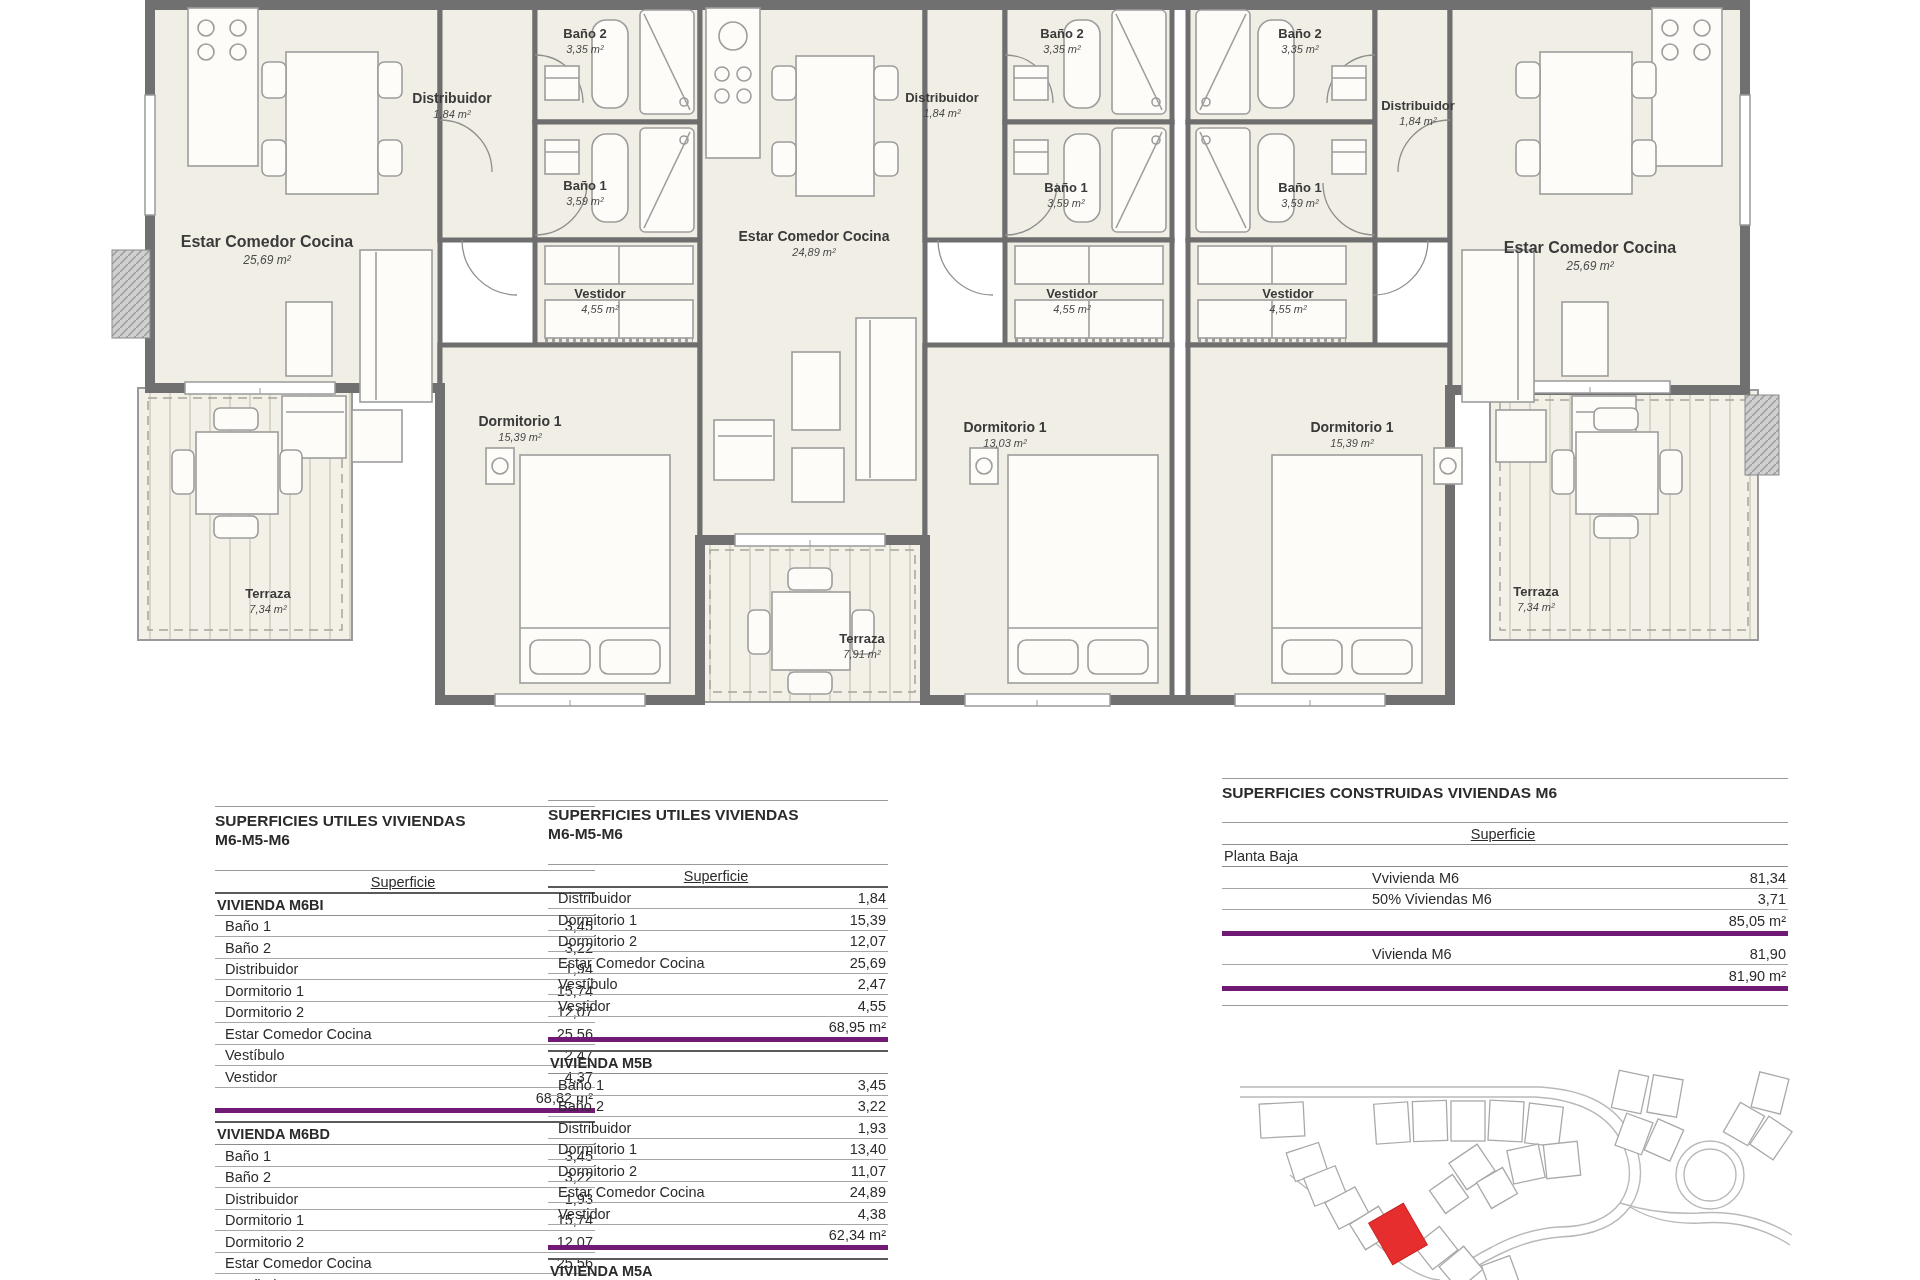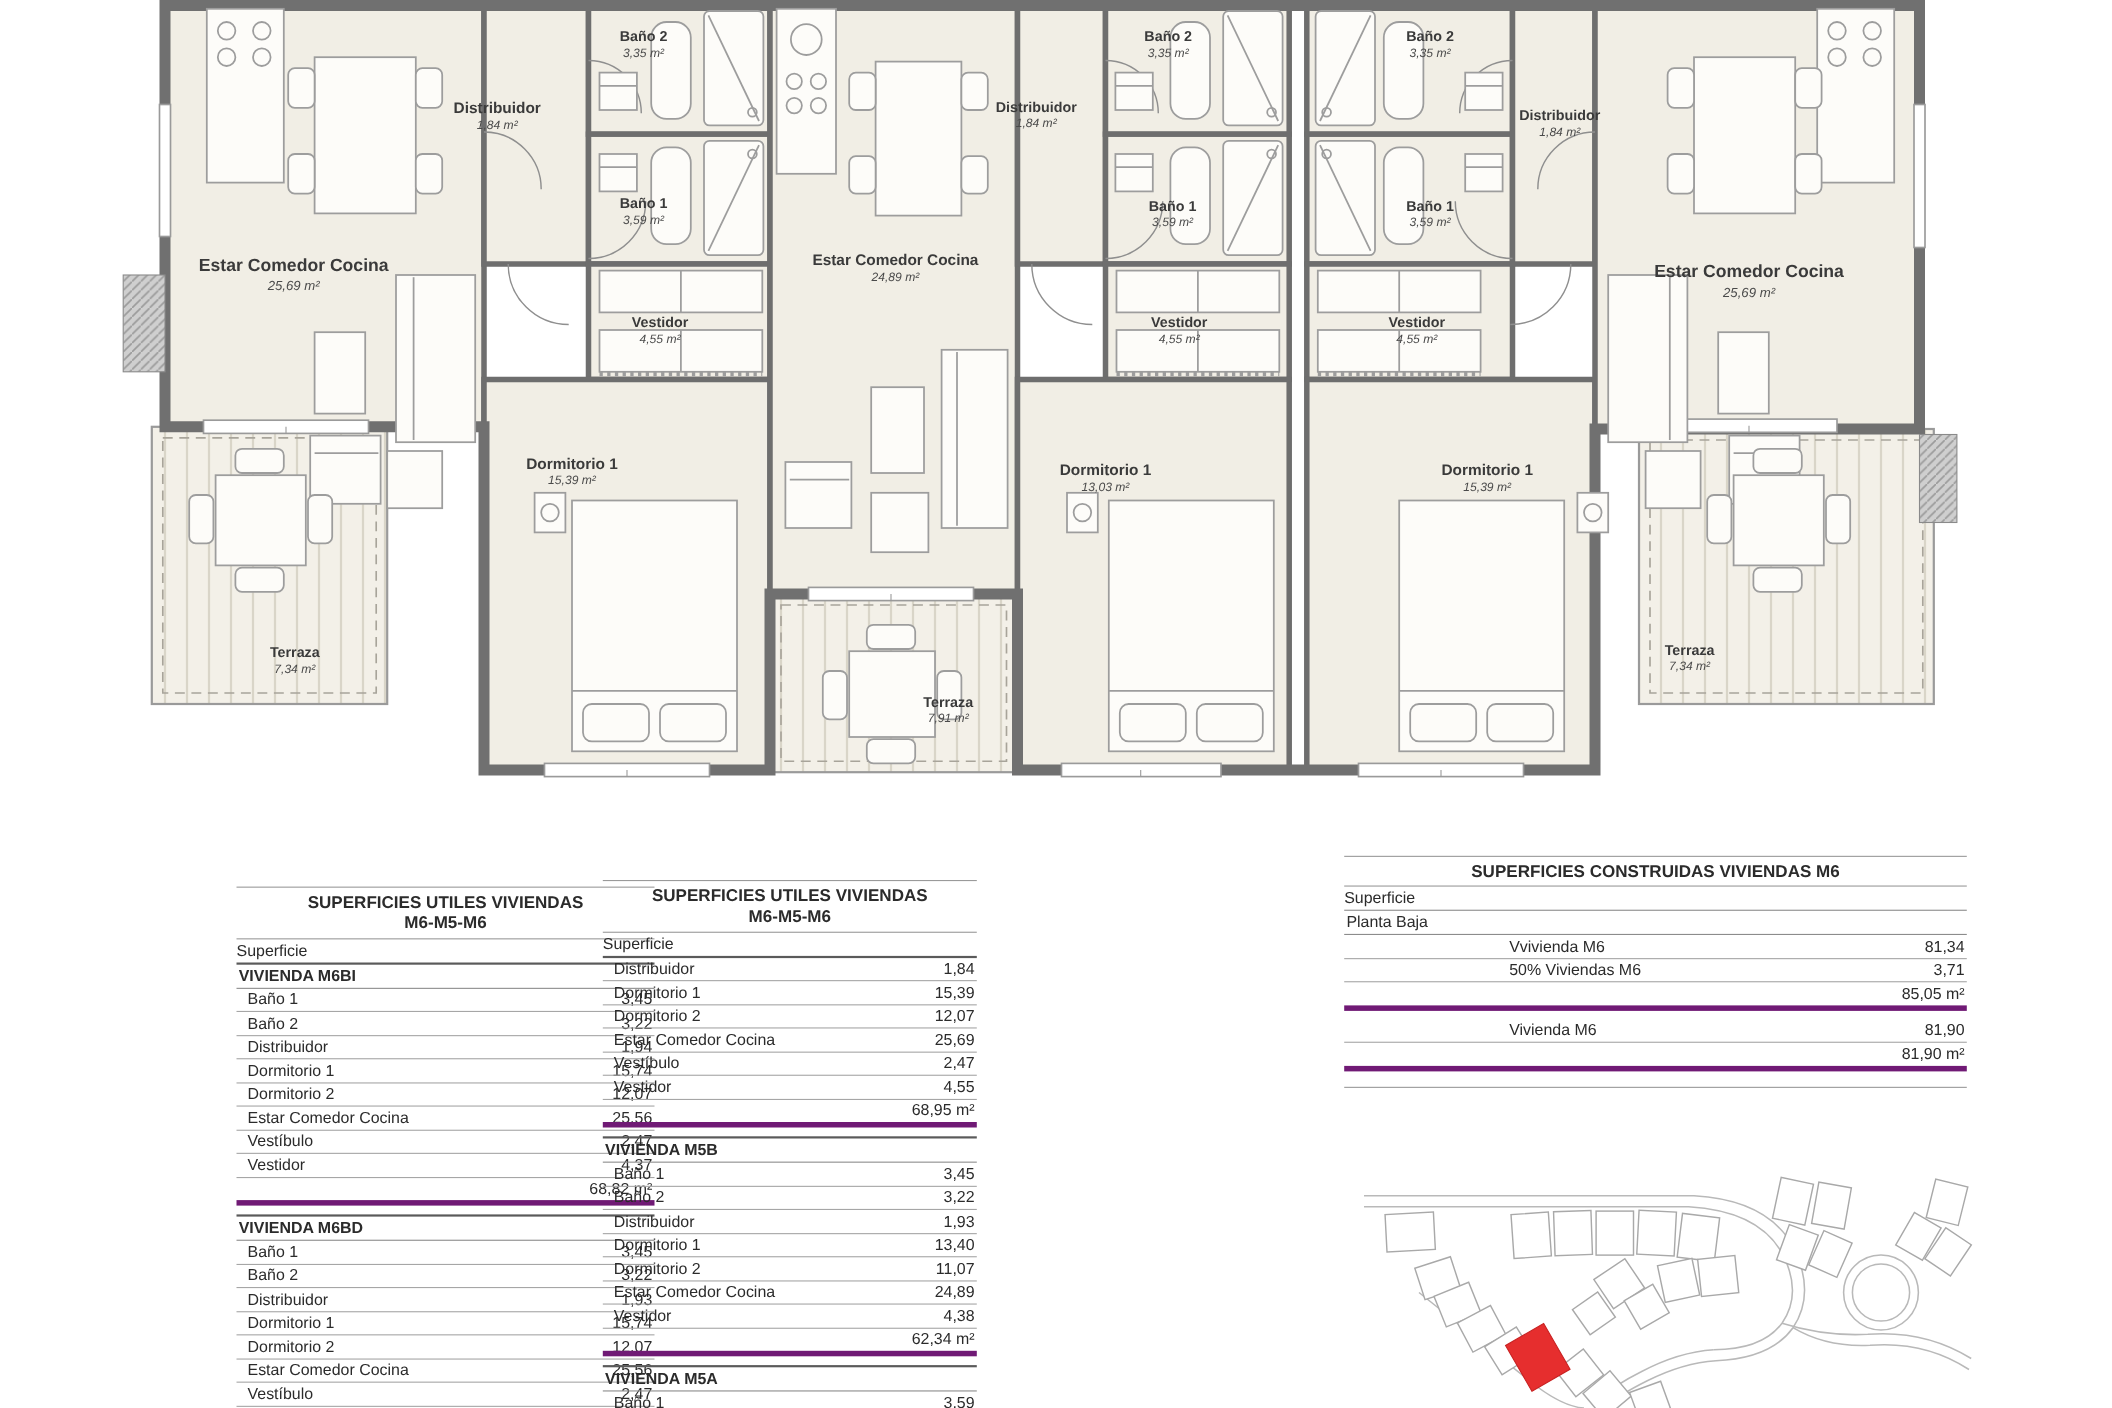--- a/index.html
+++ b/index.html
@@ -8,23 +8,23 @@
   svg{position:absolute;left:0;top:0;}
   
   .room-label{position:absolute;transform:translate(-50%,-50%);text-align:center;pointer-events:none;white-space:nowrap;}
   .room-label .rname{font-weight:bold;color:#3a3a3a;}
   .room-label .rarea{color:#4a4a4a;margin-top:2px;font-style:italic;}
   .room-label.lg .rname{font-size:16px;} .room-label.lg .rarea{font-size:12px;}
   .room-label.md .rname{font-size:14px;} .room-label.md .rarea{font-size:11px;}
   .room-label.sm .rname{font-size:13px;} .room-label.sm .rarea{font-size:11px;}
   
   .tbl{position:absolute;font-size:14.5px;color:#2b2b2b;}
-  .tbl .title{font-weight:bold;font-size:15.5px;text-align:center;line-height:1.25;
-              border-top:1px solid #9a9a9a;border-bottom:1px solid #9a9a9a;padding:4px 0 3px 0;}
-  .tbl .colhead{text-align:left;padding:3px 4px 2px 0;border-bottom:2px solid #5a5a5a;}
+  .tbl .title{font-weight:bold;font-size:15.5px;line-height:1.25;
+              border-top:1px solid #9a9a9a;border-bottom:1px solid #9a9a9a;padding:4px 0 20px 0;}
+  .tbl .colhead{text-align:center;padding:3px 4px 2px 0;border-bottom:2px solid #5a5a5a;text-decoration:underline;}
   .sec-header{font-weight:bold;padding:3px 0 2px 2px;border-bottom:1px solid #8c8c8c;}
   .sec-header.topline{border-top:2px solid #5a5a5a;}
   .trow{display:flex;justify-content:space-between;border-bottom:1px solid #a6a6a6;padding:2.5px 2px 2px 10px;}
   .trow .val{}
   .total-row{display:flex;justify-content:flex-end;font-weight:normal;padding:2.5px 2px 2px 2px;border-bottom:5px solid #701a75;}
   .gap-row{height:8px;}
   
   .tblr .grp-header{padding:3px 0 2px 2px;border-bottom:1px solid #8c8c8c;}
   .tblr .trow{padding-left:150px;}
   .tblr .end-line{height:6px;border-bottom:1px solid #9a9a9a;}

